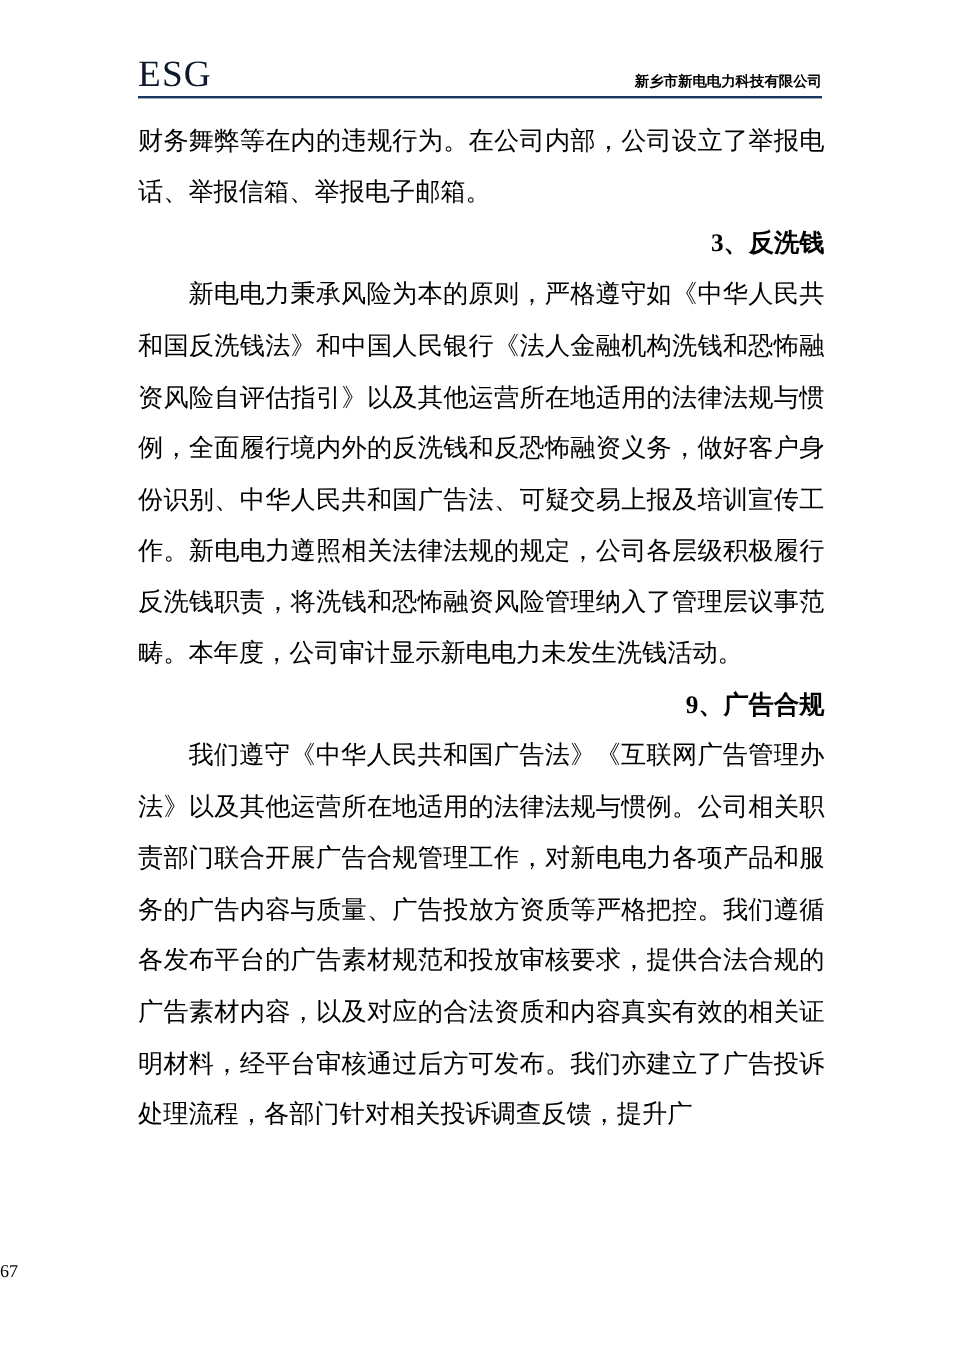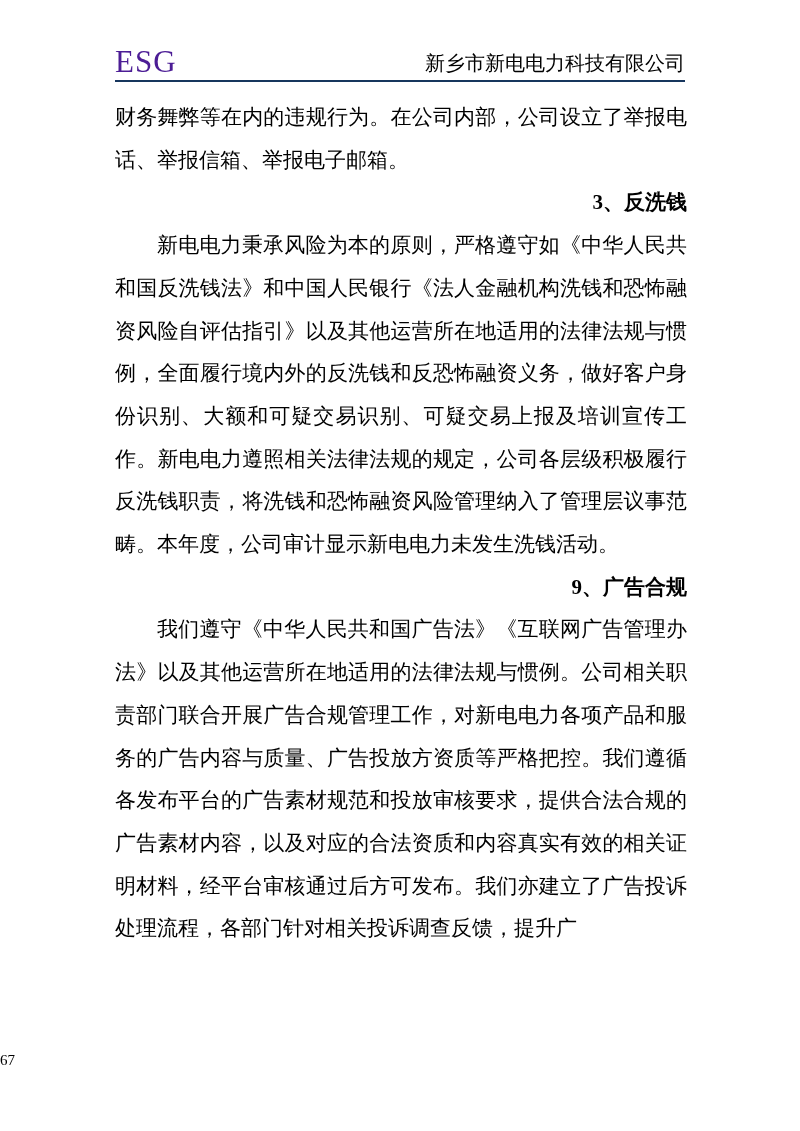--- a/index.html
+++ b/index.html
@@ -31,22 +31,22 @@
   }
   .logo {
     font-family: "Liberation Serif", "DejaVu Serif", serif;
     font-size: 31px;
     line-height: 1;
     font-weight: 400;
     letter-spacing: 1px;
   }
   .company {
     font-family: "Liberation Sans", "DejaVu Sans", sans-serif;
-    font-size: 20px;
-    font-weight: 400;
+    font-size: 12px;
+    font-weight: 700;
     line-height: 1.4;
   }
   .header-rule {
     height: 2px;
     width: 100%;
   }
   
   .doc-body {
     position: absolute;
     left: 115px;
@@ -78,30 +78,30 @@
     line-height: 1.4;
   }
 </style>
 </head>
 <body>
 
 <div class="page">
 
   <div class="header">
     <div class="header-row">
-      <span class="logo" style="color: #4c1d95;">ESG</span>
+      <span class="logo" style="color: #0f172a;">ESG</span>
       <span class="company">新乡市新电电力科技有限公司</span>
     </div>
     <div class="header-rule" style="background: rgb(23, 54, 93);"></div>
   </div>
 
   <div class="doc-body" id="doc-body">
       <p class="">财务舞弊等在内的违规行为。在公司内部，公司设立了举报电话、举报信箱、举报电子邮箱。</p>
       <p class="heading">3、反洗钱</p>
-      <p class="indent">新电电力秉承风险为本的原则，严格遵守如《中华人民共和国反洗钱法》和中国人民银行《法人金融机构洗钱和恐怖融资风险自评估指引》以及其他运营所在地适用的法律法规与惯例，全面履行境内外的反洗钱和反恐怖融资义务，做好客户身份识别、大额和可疑交易识别、可疑交易上报及培训宣传工作。新电电力遵照相关法律法规的规定，公司各层级积极履行反洗钱职责，将洗钱和恐怖融资风险管理纳入了管理层议事范畴。本年度，公司审计显示新电电力未发生洗钱活动。</p>
+      <p class="indent">新电电力秉承风险为本的原则，严格遵守如《中华人民共和国反洗钱法》和中国人民银行《法人金融机构洗钱和恐怖融资风险自评估指引》以及其他运营所在地适用的法律法规与惯例，全面履行境内外的反洗钱和反恐怖融资义务，做好客户身份识别、中华人民共和国广告法、可疑交易上报及培训宣传工作。新电电力遵照相关法律法规的规定，公司各层级积极履行反洗钱职责，将洗钱和恐怖融资风险管理纳入了管理层议事范畴。本年度，公司审计显示新电电力未发生洗钱活动。</p>
       <p class="heading">9、广告合规</p>
       <p class="indent">我们遵守《中华人民共和国广告法》《互联网广告管理办法》以及其他运营所在地适用的法律法规与惯例。公司相关职责部门联合开展广告合规管理工作，对新电电力各项产品和服务的广告内容与质量、广告投放方资质等严格把控。我们遵循各发布平台的广告素材规范和投放审核要求，提供合法合规的广告素材内容，以及对应的合法资质和内容真实有效的相关证明材料，经平台审核通过后方可发布。我们亦建立了广告投诉处理流程，各部门针对相关投诉调查反馈，提升广</p>
     </div>
 
   <div class="footer">
     <span>67</span>
   </div>
 
 </div>
 

